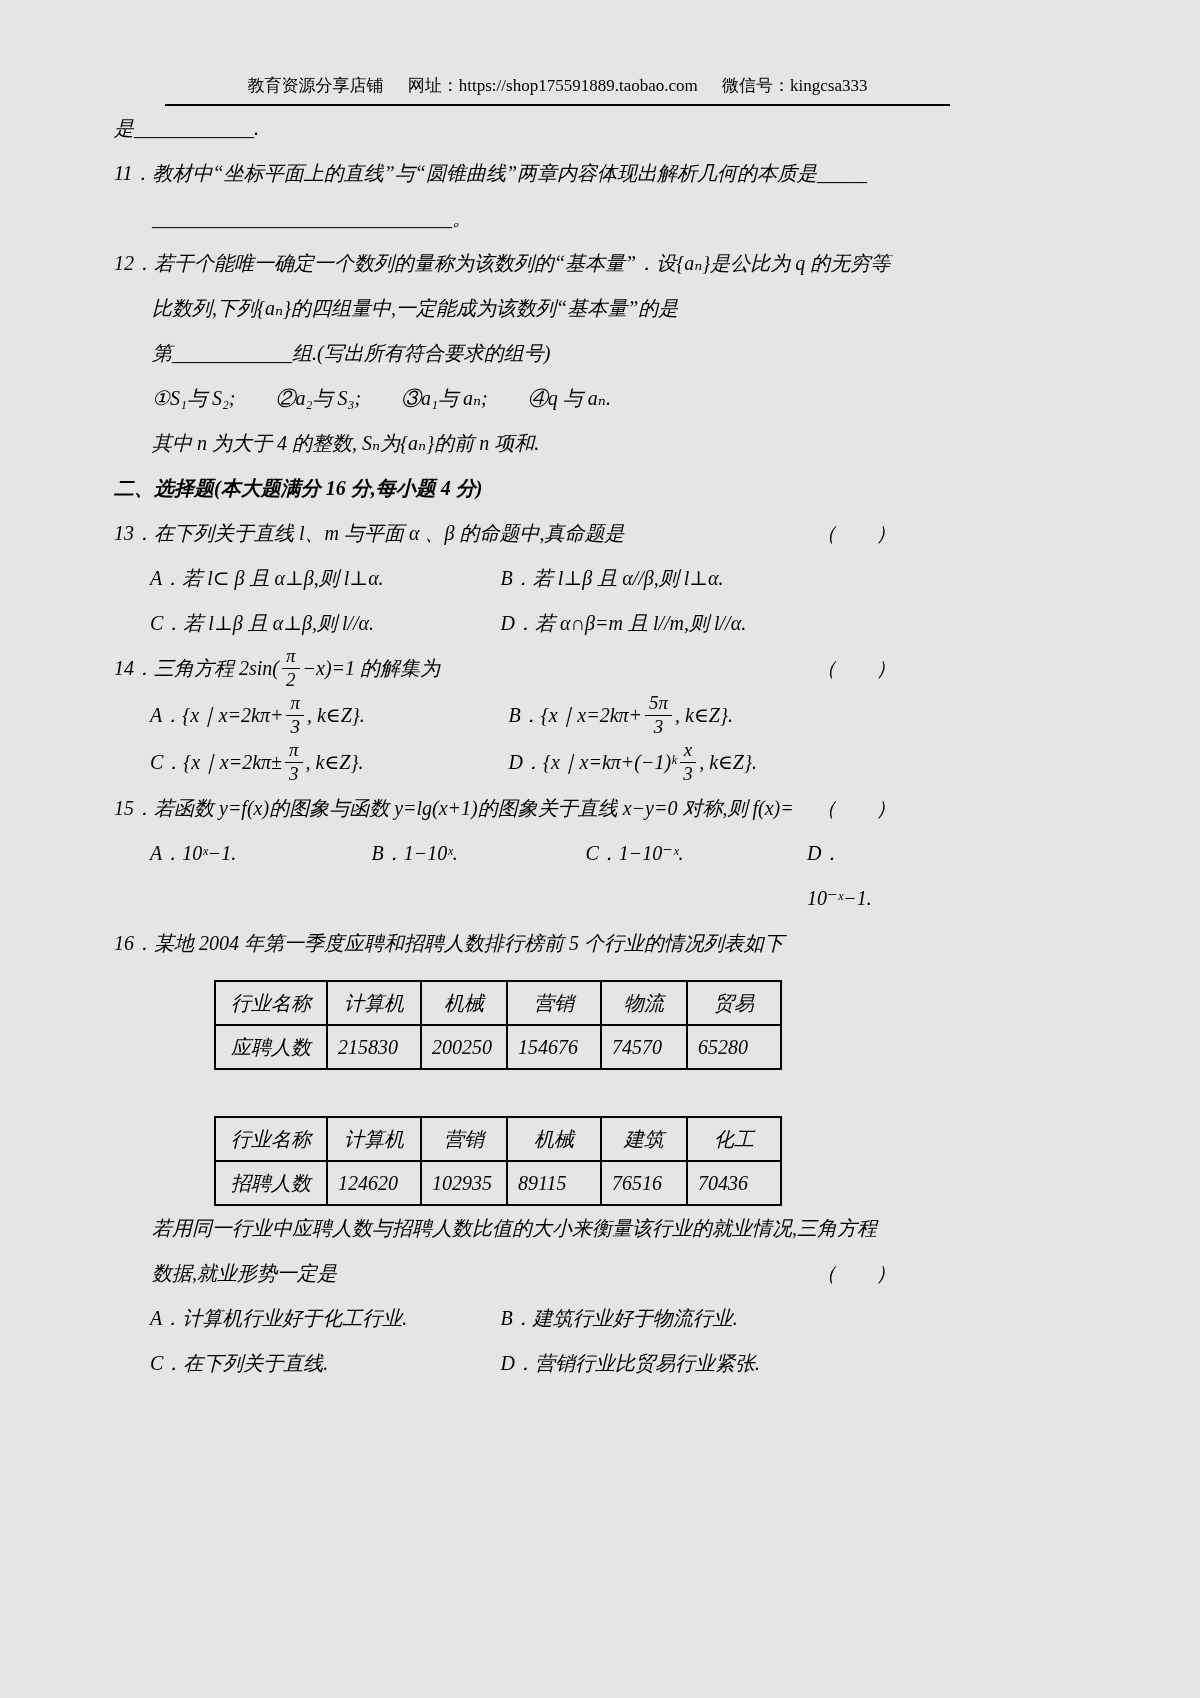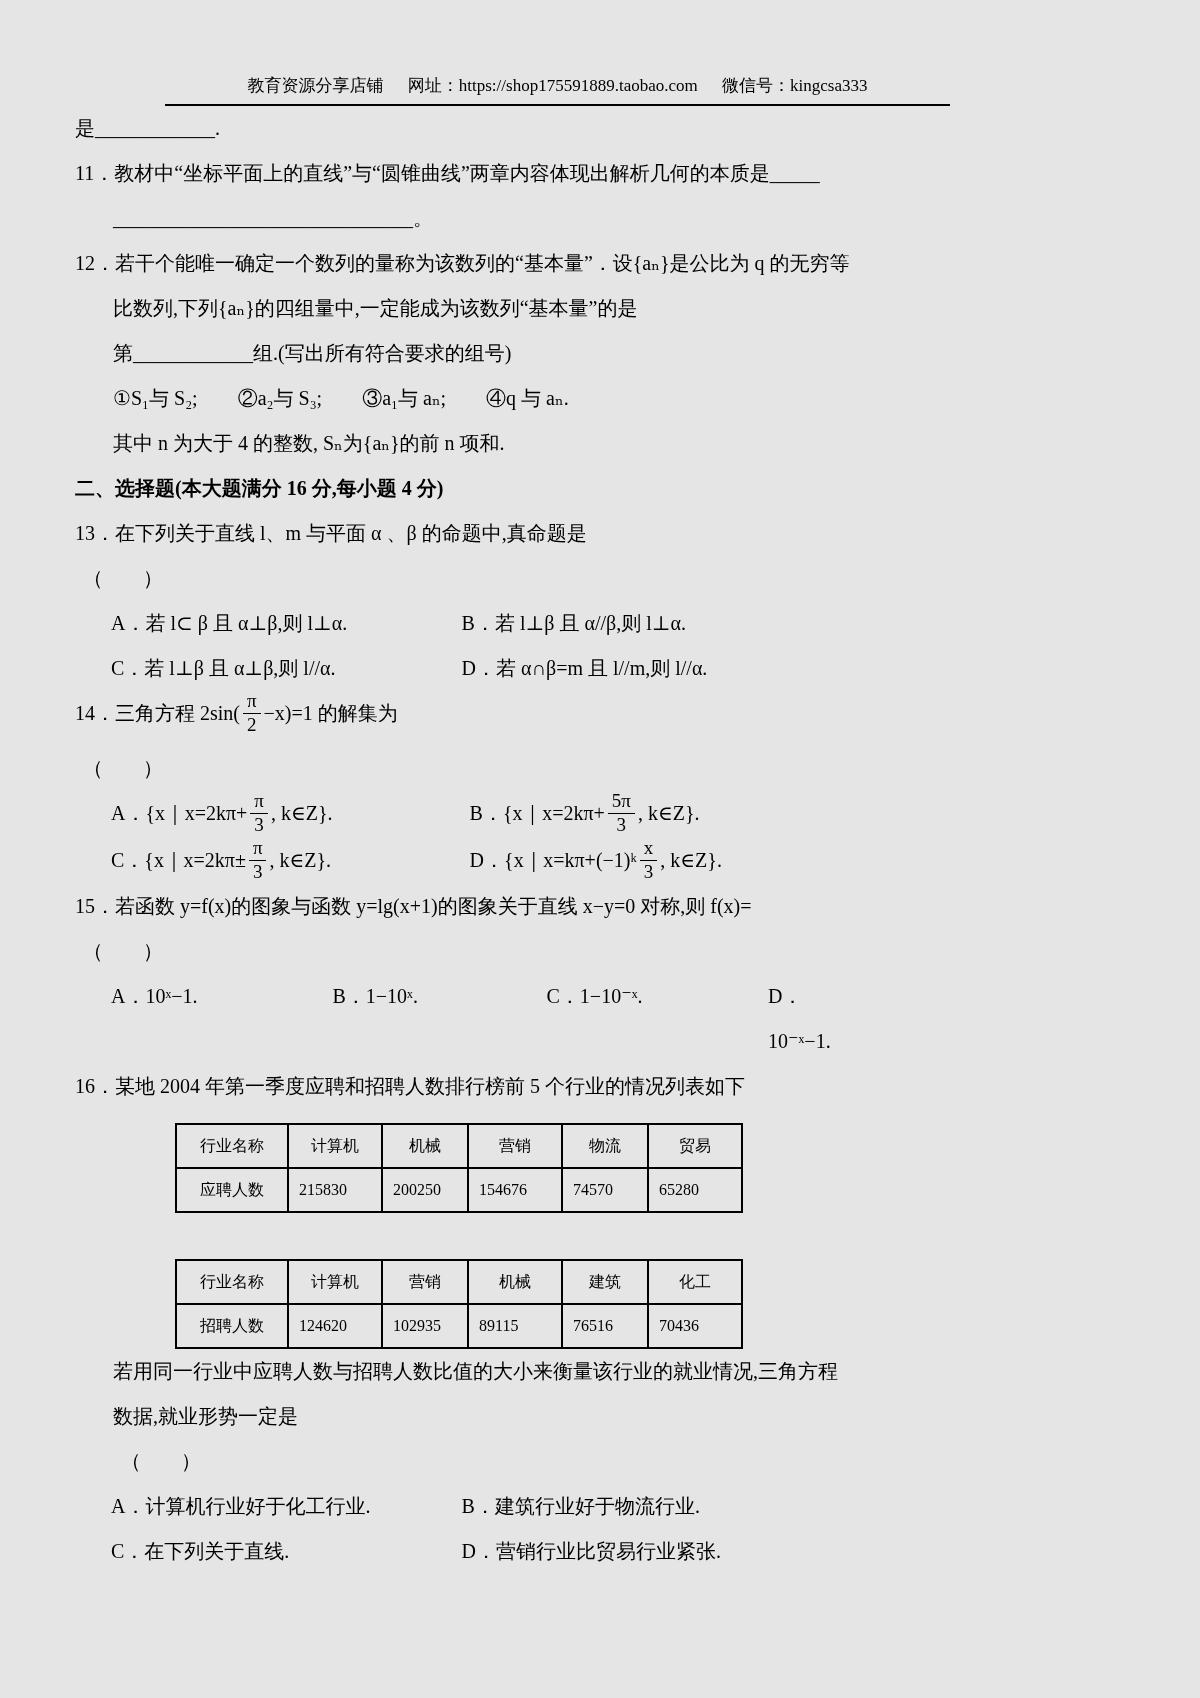--- a/index.html
+++ b/index.html
@@ -5,44 +5,44 @@
   html,body{margin:0;padding:0;}
   body{
     width:1200px;height:1698px;background:#ffffff;color:#000000;
     font-family:"Liberation Serif","DejaVu Serif",serif;
     font-size:20px;overflow:hidden;
   }
   .page{position:relative;width:1200px;height:1698px;background:#e5e5e5;}
   .header{width:785px;margin:0 0 0 165px;padding-top:74px;text-align:center;font-size:17px;white-space:nowrap;}
   .header span{margin:0 10px;}
   .rule{margin:7px 0 0 165px;width:785px;border:none;border-top:2px solid #000;height:0;}
-  .content{margin-left:75px;width:782px;}
+  .content{margin-left:114px;width:782px;font-style:italic;}
   .content p{margin:0;line-height:45px;}
   .first{margin-top:34px;}
   .gap-lg{margin-top:18px;}
   .ind{padding-left:38px;}
   .optind{padding-left:36px;}
-  .qrow{display:flex;justify-content:space-between;flex-direction:column;}
+  .qrow{display:flex;justify-content:space-between;}
   .qrow .stem{flex:1;}
   .bracket{white-space:nowrap;padding-left:8px;}
   .opt2{display:flex;}
   .opt2 .col1{width:47%;}
   .opt2 .col2{flex:1;}
   .bold{font-weight:bold;}
   .fracline{line-height:58px;gap:8px;}
   .frac{display:inline-block;text-align:center;vertical-align:middle;line-height:1.1;font-size:19px;margin:0 3px;position:relative;top:-2px;}
   .frac .num{display:block;border-bottom:1.5px solid #000;padding:0 4px 1px 4px;}
   .frac .den{display:block;padding-top:1px;}
   .q15opts{display:flex;gap:35px;}
   .q15opts .o1{width:25%;}
   .q15opts .o2{width:24%;}
   .q15opts .o3{width:25%;}
   .q15opts .o4{flex:1;}
   .dtable{border-collapse:collapse;margin:14px 0 0 100px;table-layout:fixed;}
-  .dtable td{border:2px solid #000;height:42px;font-size:16px;padding:0 10px;text-align:center;overflow:hidden;}
+  .dtable td{border:2px solid #000;height:42px;font-size:20px;padding:0 10px;text-align:center;overflow:hidden;}
   .dtable td.num-cell{text-align:left;}
   .t2{margin-top:46px;}
   .notes{margin-top:20px;}
 </style>
 </head>
 <body>
 
 <div class="page">
 
   <div class="header">

